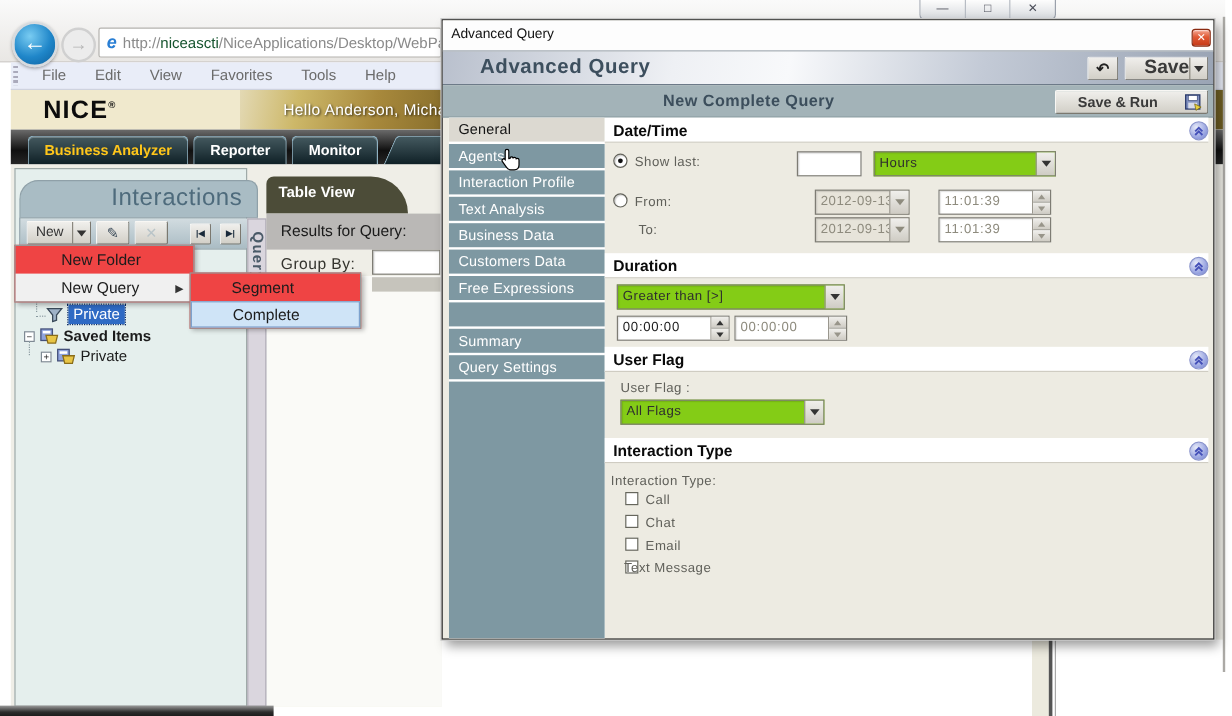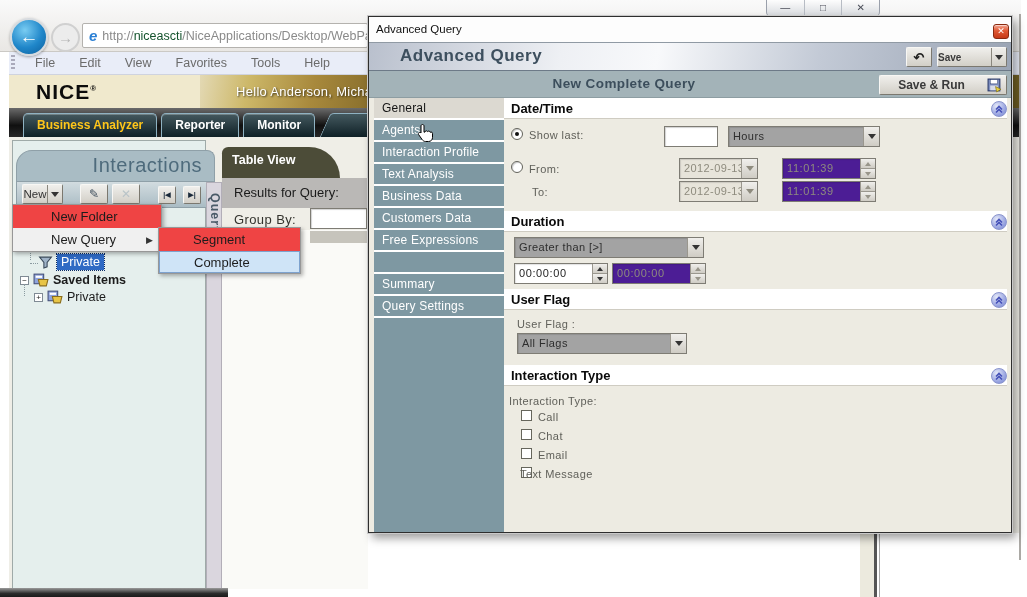--- a/index.html
+++ b/index.html
@@ -67,21 +67,21 @@
   .tree-panel { left:12px; top:140px; width:194px; height:449px; background:#e5efed;
     border:1px solid #9faaa8; }
   .interactions-tab { left:16px; top:150px; width:199px; height:31px; background:#a9bcc4;
     border:1px solid #8fa0a8; border-bottom:none; border-radius:16px 8px 0 0;
     text-align:right; padding:3px 12px 0 0; font-size:20px; color:#4e6b7c; letter-spacing:.5px; }
   .tree-toolbar { left:16px; top:181px; width:199px; height:27px;
     background:linear-gradient(#d2dce0,#aabcc4); border:1px solid #8fa0a8; }
   .btn3d { background:linear-gradient(#f0efec,#d2cfc7); border:1px solid #7b786f;
     border-top-color:#f8f7f4; border-left-color:#f8f7f4; border-radius:2px;
     display:flex; align-items:center; justify-content:center; }
-  .new-btn { left:22px; top:184px; width:41px; height:20px; padding:0; }
+  .new-btn { left:22px; top:184px; width:54px; height:20px; padding:0; }
   .new-btn .txt { flex:1; text-align:center; font-size:11.5px; color:#333; }
   .new-btn .dd { width:15px; align-self:stretch; border-left:1px solid #8a877e;
     display:flex; align-items:center; justify-content:center; }
   .tri { width:0; height:0; border-left:4px solid transparent; border-right:4px solid transparent;
     border-top:5px solid #333; }
   .tool-btn { width:28px; height:20px; top:184px; font-size:12px; color:#3a4a58; }
   .tool-btn.dis { color:#b9c4c8; }
   .pg-btn { width:18px; height:18px; top:186px; font-size:7px; color:#19293a; font-weight:bold; }
 
   
@@ -141,21 +141,21 @@
     border-radius:3px; color:#fff; font-size:9px; line-height:13px; text-align:center;
     box-shadow:inset 0 1px 0 rgba(255,255,255,.5); }
   .dlg-header { position:absolute; left:0; top:26px; width:100%; height:28px;
     background:linear-gradient(100deg,#b9c0cd 0%,#eef0f4 30%,#f8f9fb 45%,#c3cad6 70%,#9aa4b4 100%);
     border-bottom:1px solid #6d7a88; }
   .dlg-header .t { position:absolute; left:31px; top:3px; font-size:17px; font-weight:bold;
     color:#3d4f5e; letter-spacing:.5px; }
   .undo-btn { position:absolute; left:537px; top:4px; width:26px; height:20px; font-size:13px;
     font-weight:bold; color:#222; }
   .save-btn { position:absolute; left:568px; top:4px; width:70px; height:20px; padding:0; }
-  .save-btn .txt { flex:1; text-align:left; font-size:10px; font-weight:bold; color:#3a3a3a; }
+  .save-btn .txt { flex:1; text-align:right; font-size:16px; font-weight:bold; color:#3a3a3a; }
   .save-btn .dd { width:15px; align-self:stretch; border-left:1px solid #8a877e;
     display:flex; align-items:center; justify-content:center; }
   .dlg-subtitle { position:absolute; left:0; top:54px; width:100%; height:27px; background:#a3b3b8;
     border-bottom:1px solid #8d9da2; }
   .dlg-subtitle .t { position:absolute; left:0; top:5px; width:510px; text-align:center;
     font-size:13.5px; font-weight:bold; color:#3c4e5c; letter-spacing:.4px; }
   .saverun-btn { position:absolute; left:510px; top:4px; width:128px; height:20px; padding:0 4px;
     gap:8px; }
   .saverun-btn .txt { flex:1; text-align:center; font-size:12px; font-weight:bold; color:#3a3a3a; }
 
@@ -173,41 +173,41 @@
     background:radial-gradient(circle at 35% 30%, #e6eaf8, #96a2e0 65%, #7886d2);
     border:1px solid #8a94cc; display:flex; align-items:center; justify-content:center; }
   .lbl { position:absolute; font-size:11px; color:#60605a; letter-spacing:.4px; }
   .radio { position:absolute; width:12px; height:12px; border-radius:50%; background:#fff;
     border:1px solid #63635b; box-shadow:inset 1px 1px 1px rgba(0,0,0,.2); }
   .radio.sel::after { content:""; position:absolute; left:3px; top:3px; width:4px; height:4px;
     border-radius:50%; background:#111; }
   .sunken { position:absolute; background:#fff; border:1px solid #7e7c74;
     box-shadow:inset 1px 1px 1px rgba(0,0,0,.18); font-size:11px; color:#222; padding:0 3px;
     font-family:"Liberation Sans", sans-serif; }
-  .combo { position:absolute; display:flex; background:#a3a3a3; border:1px solid #7e7c74;
+  .combo { position:absolute; display:flex; background:#84cc16; border:1px solid #7e7c74;
     box-shadow:inset 1px 1px 1px rgba(0,0,0,.12); }
   .combo .txt { flex:1; font-size:11px; color:#2e2e2e; padding:3px 0 0 4px; letter-spacing:.4px;
     overflow:hidden; white-space:nowrap; }
   .combo .ddbtn { width:16px; border-left:1px solid #9a978e;
     background:linear-gradient(#f0efec,#cfccc4); display:flex; align-items:center; justify-content:center; }
   .combo.dis { background:#e7e4da; }
   .combo.dis .txt { color:#8e8b7e; }
   .combo.dis .ddbtn .tri { border-top-color:#8e8b7e; }
   .spin { position:absolute; display:flex; background:#fff; border:1px solid #7e7c74;
     box-shadow:inset 1px 1px 1px rgba(0,0,0,.12); }
   .spin .txt { flex:1; font-size:11px; color:#1e1e1e; padding:3px 0 0 4px; letter-spacing:.6px; }
   .spin .btns { width:15px; display:flex; flex-direction:column; border-left:1px solid #9a978e; }
   .spin .sbtn { flex:1; background:linear-gradient(#f0efec,#cfccc4); display:flex;
     align-items:center; justify-content:center; border-bottom:1px solid #9a978e; }
   .spin .sbtn:last-child { border-bottom:none; }
   .tri-up-s { width:0; height:0; border-left:3px solid transparent; border-right:3px solid transparent;
     border-bottom:4px solid #333; }
   .tri-dn-s { width:0; height:0; border-left:3px solid transparent; border-right:3px solid transparent;
     border-top:4px solid #333; }
-  .spin.dis { background:#4c1d95; }
+  .spin.dis { background:#ffffff; }
   .spin.dis .txt { color:#8e8b7e; }
   .spin.dis .tri-up-s { border-bottom-color:#98958a; }
   .spin.dis .tri-dn-s { border-top-color:#98958a; }
   .cb { position:absolute; width:11px; height:11px; background:#fff; border:1px solid #66665c; }
   .cursor-hand { position:absolute; left:48px; top:106px; z-index:40; }
 </style>
 </head>
 <body>
 
 <div class="stage">

